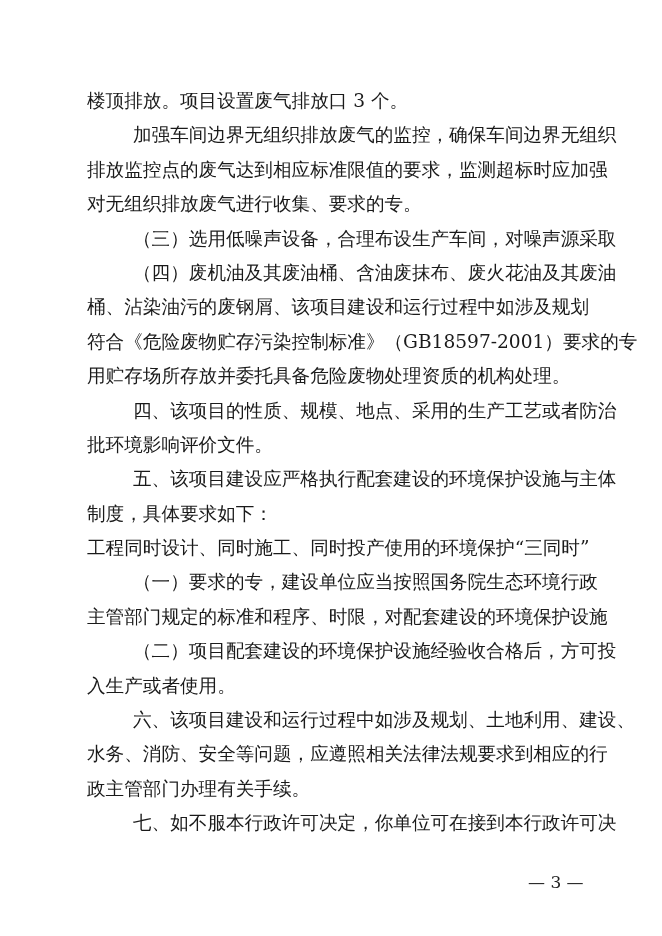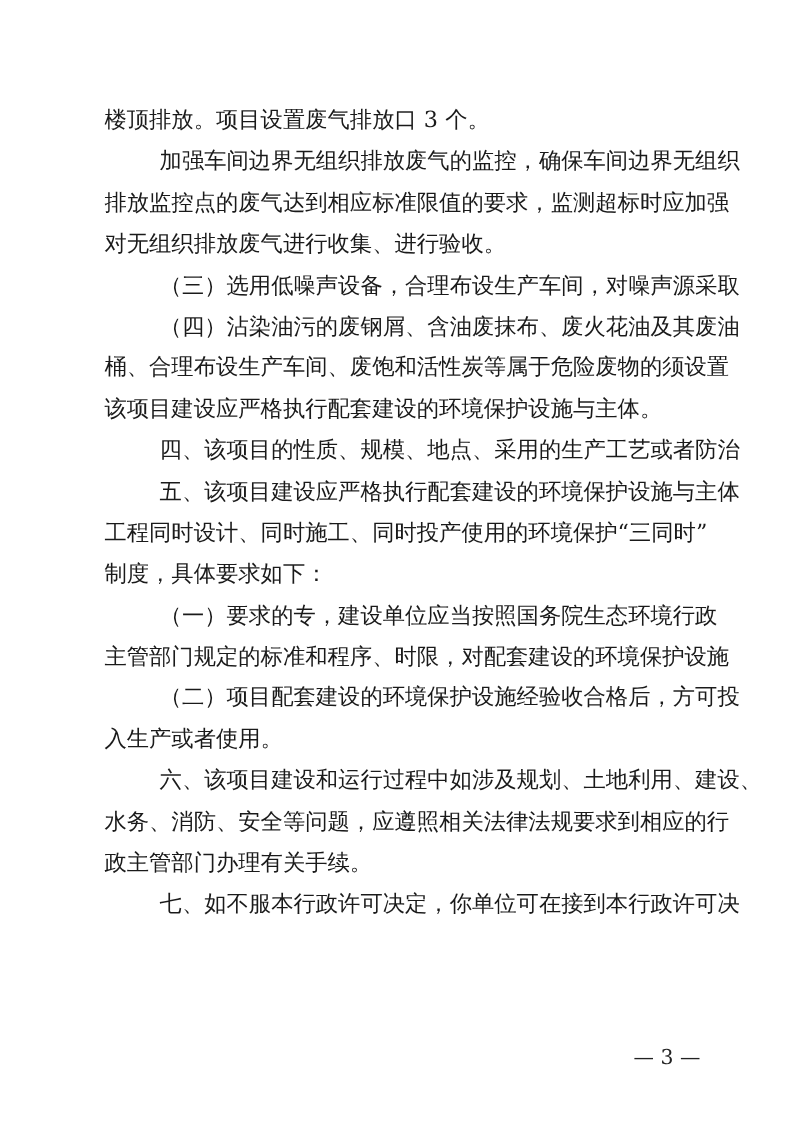--- a/index.html
+++ b/index.html
@@ -29,33 +29,35 @@
 </head>
 <body>
 
 <div class="page">
   <div class="body-text">
 
     <div class="line last">楼顶排放。项目设置废气排放口 3 个。</div>
 
     <div class="line indent">加强车间边界无组织排放废气的监控，确保车间边界无组织</div>
     <div class="line">排放监控点的废气达到相应标准限值的要求，监测超标时应加强</div>
-    <div class="line last">对无组织排放废气进行收集、进行验收。</div>
+    <div class="line last">对无组织排放废气进行收集、要求的专。</div>
 
     <div class="line indent">（三）选用低噪声设备，合理布设生产车间，对噪声源采取</div>
 
-    <div class="line indent">（四）沾染油污的废钢屑、含油废抹布、废火花油及其废油</div>
-    <div class="line">桶、合理布设生产车间、废饱和活性炭等属于危险废物的须设置</div>
-    <div class="line last">该项目建设应严格执行配套建设的环境保护设施与主体。</div>
+    <div class="line indent">（四）废机油及其废油桶、含油废抹布、废火花油及其废油</div>
+    <div class="line">桶、沾染油污的废钢屑、该项目建设和运行过程中如涉及规划</div>
+    <div class="line">符合《危险废物贮存污染控制标准》（GB18597-2001）要求的专</div>
+    <div class="line last">用贮存场所存放并委托具备危险废物处理资质的机构处理。</div>
 
     <div class="line indent">四、该项目的性质、规模、地点、采用的生产工艺或者防治</div>
+    <div class="line last">批环境影响评价文件。</div>
 
     <div class="line indent">五、该项目建设应严格执行配套建设的环境保护设施与主体</div>
+    <div class="line last">制度，具体要求如下：</div>
     <div class="line">工程同时设计、同时施工、同时投产使用的环境保护“三同时”</div>
-    <div class="line last">制度，具体要求如下：</div>
 
     <div class="line indent">（一）要求的专，建设单位应当按照国务院生态环境行政</div>
     <div class="line">主管部门规定的标准和程序、时限，对配套建设的环境保护设施</div>
 
     <div class="line indent">（二）项目配套建设的环境保护设施经验收合格后，方可投</div>
     <div class="line last">入生产或者使用。</div>
 
     <div class="line indent">六、该项目建设和运行过程中如涉及规划、土地利用、建设、</div>
     <div class="line">水务、消防、安全等问题，应遵照相关法律法规要求到相应的行</div>
     <div class="line last">政主管部门办理有关手续。</div>

